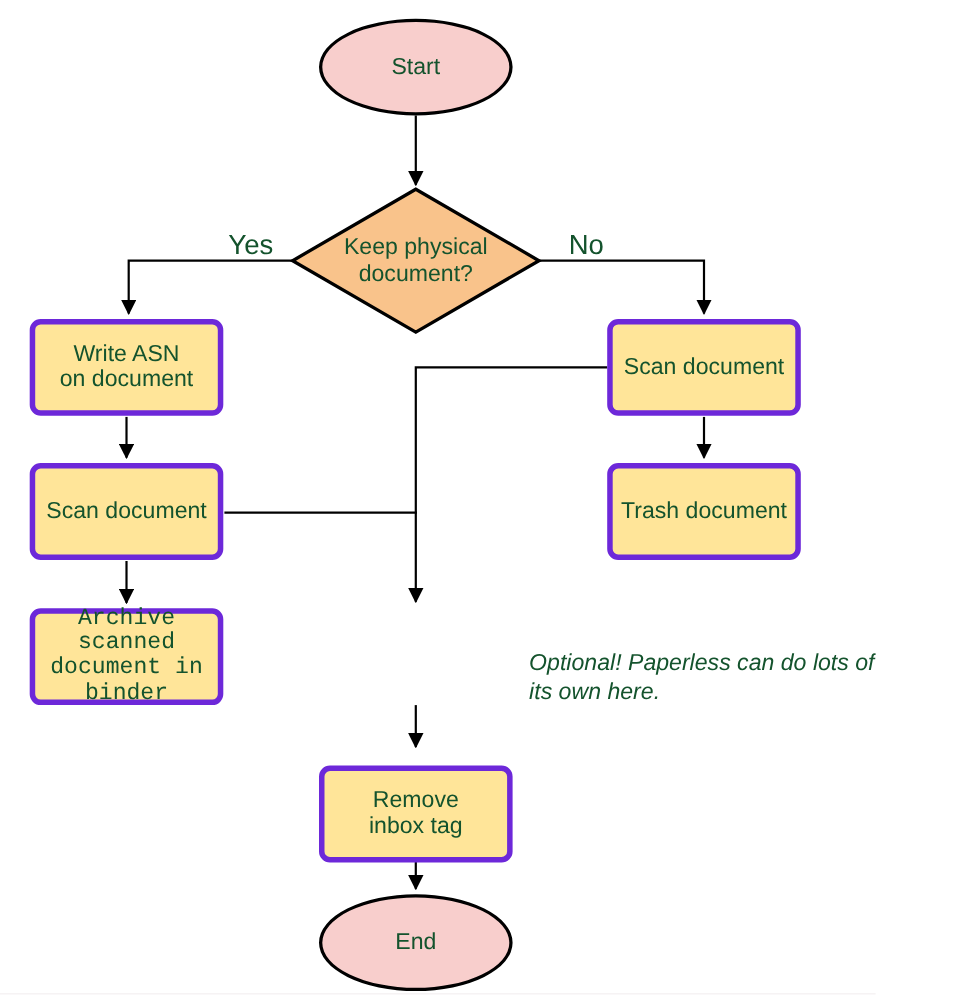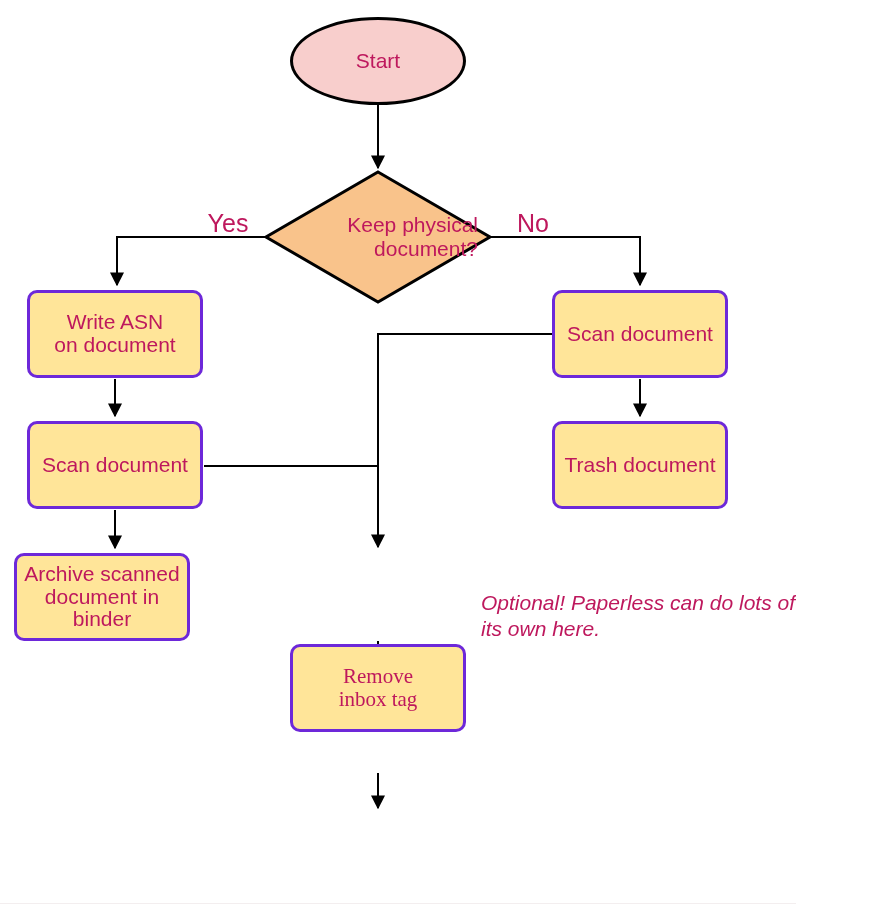--- a/index.html
+++ b/index.html
@@ -2,21 +2,21 @@
 <html><head>
 <meta charset="utf-8">
 <style>
   html, body { margin: 0; padding: 0; background: #ffffff; }
   .canvas {
     position: relative;
     width: 796px;
     height: 907px;
     background: #ffffff;
     font-family: "Liberation Sans", sans-serif;
-    color: #be185d;
+    color: #14532d;
     overflow: hidden;
   }
   svg.edges {
     position: absolute;
     left: 0; top: 0;
     width: 888px; height: 907px;
   }
   svg.edges path.edge {
     fill: none;
     stroke: #000000;
@@ -35,38 +35,38 @@
     justify-content: center;
     text-align: center;
     font-size: 21px;
     line-height: 1.08;
   }
   .node span { white-space: pre-line; }
   .process {
     width: 176px;
     height: 88px;
     background: #FFE599;
-    border: 3px solid #6d28d9;
+    border: 5px solid #6d28d9;
     border-radius: 10px;
   }
   .terminal {
     width: 176px;
     height: 88px;
     background: #F8CECC;
     border: 3px solid #000000;
     border-radius: 50%;
   }
   .decision-label {
     position: absolute;
     left: 278px; top: 205px;
     width: 200px; height: 64px;
     display: flex;
     align-items: center;
     justify-content: center;
-    text-align: right;
+    text-align: center;
     font-size: 21px;
     line-height: 1.15;
   }
   .edge-label {
     position: absolute;
     font-size: 25px;
     text-align: center;
   }
   .note {
     position: absolute;
@@ -125,39 +125,42 @@
 
   <div class="node process" style="left:27px; top:290px;">
     <span>Write ASN
 on document</span>
   </div>
 
   <div class="node process" style="left:27px; top:421px;">
     <span>Scan document</span>
   </div>
 
-  <div class="node process" style="left:14px; top:553px;">
+  <div class="node process" style="left:27px; top:553px;font-family:Liberation Mono, monospace;">
     <span>Archive scanned
 document in
 binder</span>
   </div>
 
   <div class="node process" style="left:552px; top:290px;">
     <span>Scan document</span>
   </div>
 
   <div class="node process" style="left:552px; top:421px;text-align:right;">
     <span>Trash document</span>
   </div>
 
 
   <div class="note">Optional! Paperless can do lots of work on
 its own here.</div>
 
-  <div class="node process" style="left:290px; top:644px;font-family:Liberation Serif, serif;">
+  <div class="node process" style="left:290px; top:696px;">
     <span>Remove
 inbox tag</span>
   </div>
 
+  <div class="node terminal" style="left:290px; top:813px;">
+    <span>End</span>
+  </div>
 
   <div class="bottom-rule"></div>
 
 </div>
 
 </body></html>

